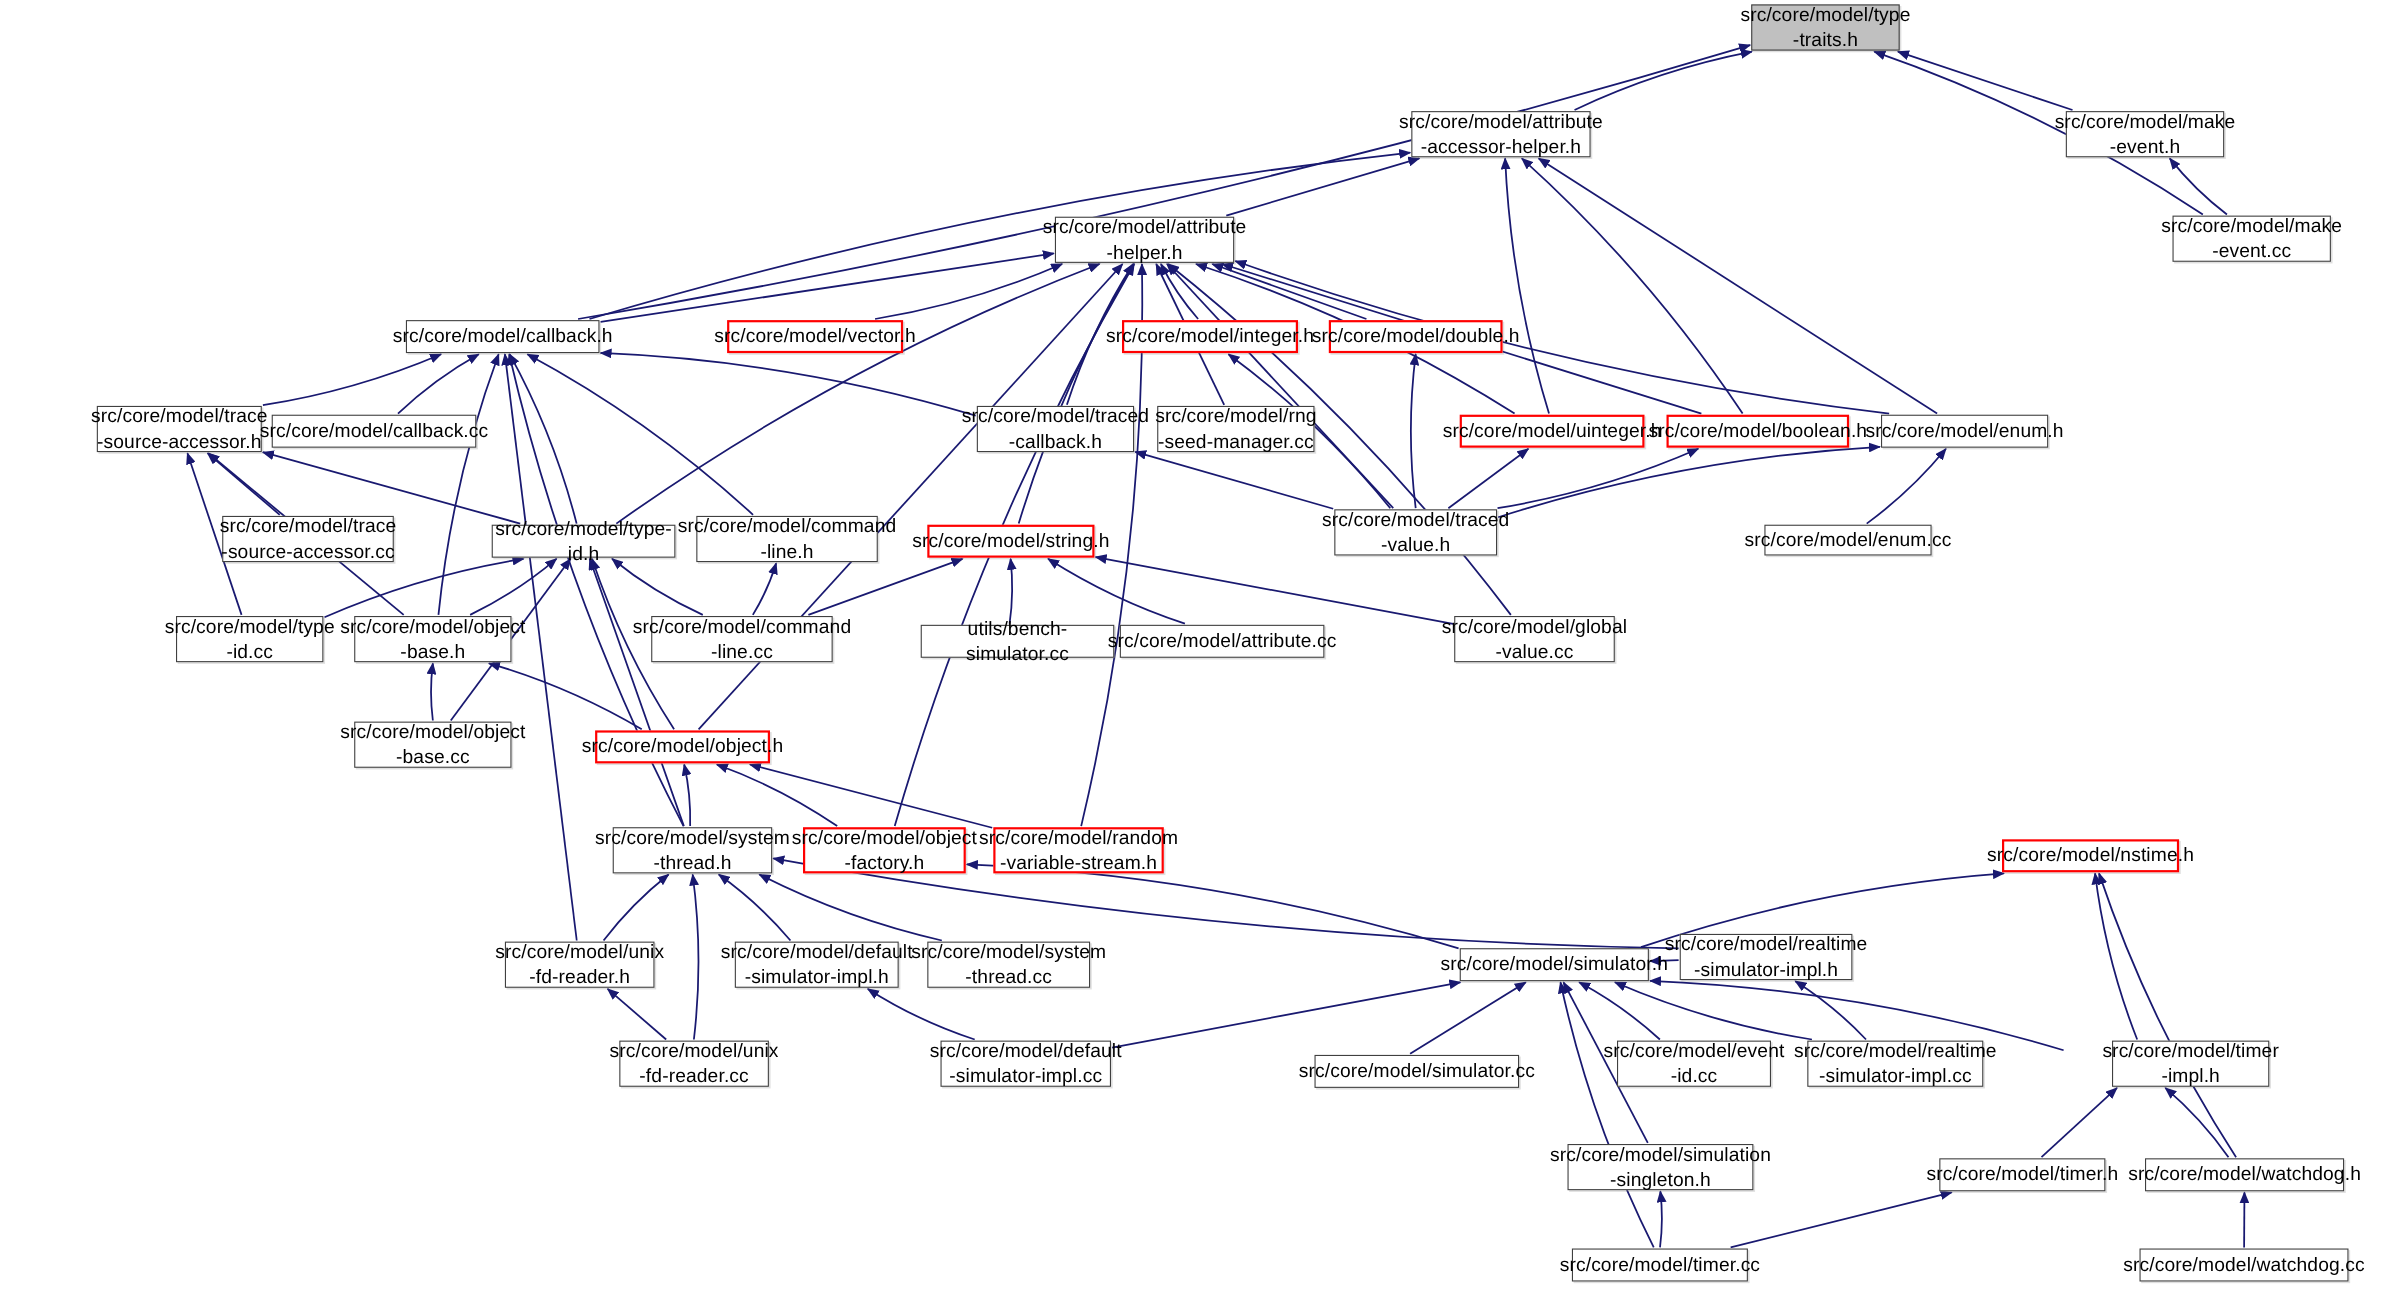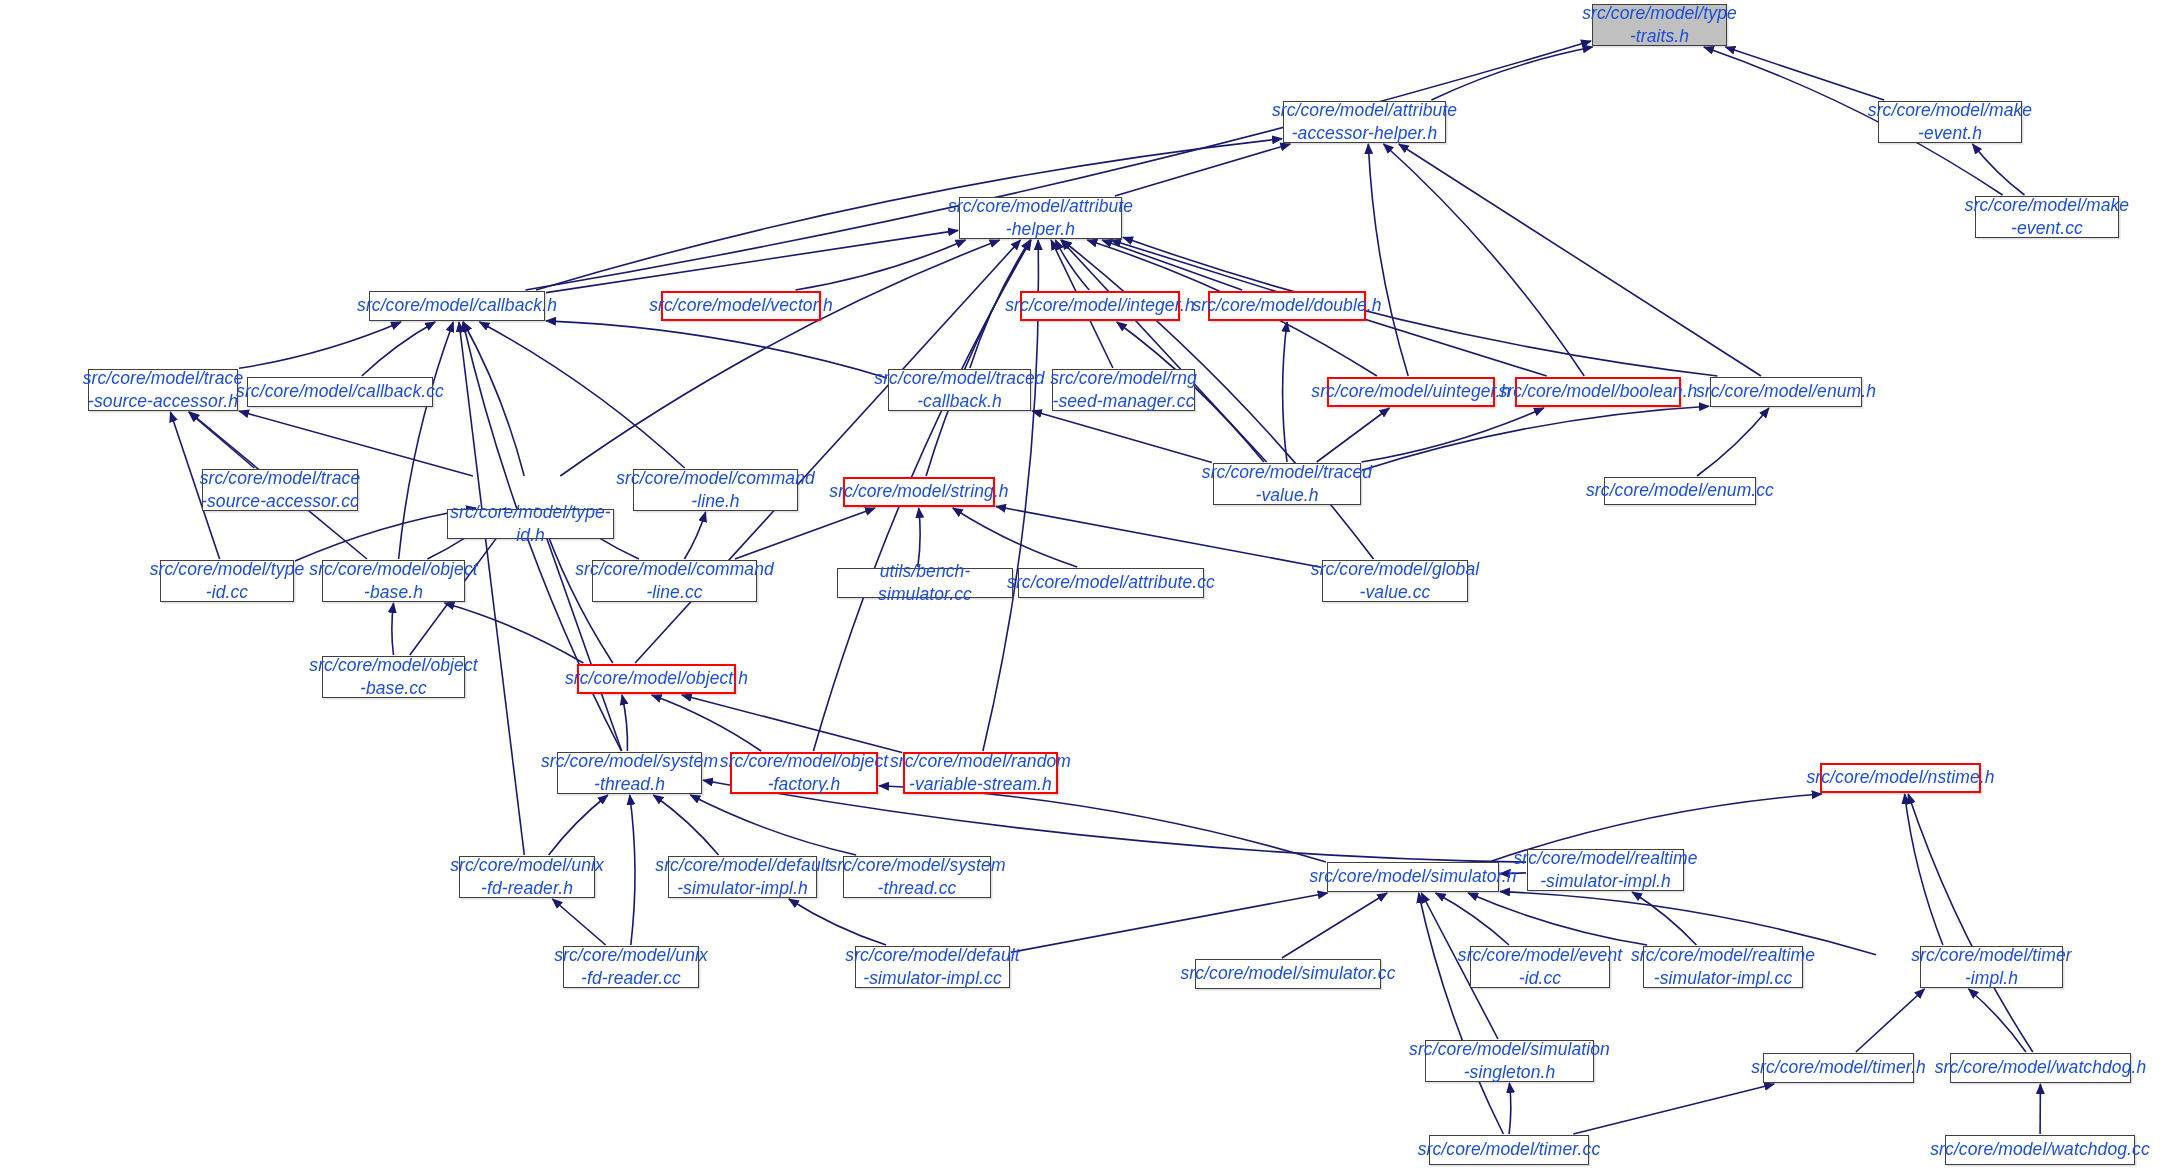--- a/index.html
+++ b/index.html
@@ -15,28 +15,27 @@
   #edges{position:absolute;left:0;top:0;width:2173px;height:1173px;}
   .node{
     position:absolute;
     box-sizing:border-box;
     display:flex;
     align-items:center;
     justify-content:center;
     text-align:center;
     background:#ffffff;
     border:1px solid #404040;
-    color:#1d4ed8;
+    color:#000000;
     font-size:17.5px;
     line-height:1.32;
     letter-spacing:0.1px;
     white-space:pre-line;
     z-index:5;
     box-shadow:1.5px 1.5px 0 0 #55555530;
-    font-style:italic;
   }
   .node.red{border:2px solid #ff0000;}
   .node.root{background:#c0c0c0;border:1px solid #404040;}
 </style>
 </head>
 <body>
 
 <div id="canvas">
   <svg id="edges" xmlns="http://www.w3.org/2000/svg">
     <defs>
@@ -153,40 +152,40 @@
       <div class="node" style="left: 247px; top: 377px; width: 186px; height: 30px;">src/core/model/callback.cc</div>
       <div class="node" style="left: 888px; top: 369px; width: 143px; height: 42px;">src/core/model/traced
 -callback.h</div>
       <div class="node" style="left: 1052px; top: 369px; width: 143px; height: 42px;">src/core/model/rng
 -seed-manager.cc</div>
       <div class="node red" style="left: 1327px; top: 377px; width: 168px; height: 30px;">src/core/model/uinteger.h</div>
       <div class="node red" style="left: 1515px; top: 377px; width: 166px; height: 30px;">src/core/model/boolean.h</div>
       <div class="node" style="left: 1710px; top: 377px; width: 152px; height: 30px;">src/core/model/enum.h</div>
       <div class="node" style="left: 202px; top: 469px; width: 156px; height: 42px;">src/core/model/trace
 -source-accessor.cc</div>
-      <div class="node" style="left: 447px; top: 477px; width: 167px; height: 30px; margin-top: 32px;">src/core/model/type-id.h</div>
+      <div class="node" style="left: 447px; top: 477px; width: 167px; height: 30px;">src/core/model/type-id.h</div>
       <div class="node" style="left: 633px; top: 469px; width: 165px; height: 42px;">src/core/model/command
 -line.h</div>
       <div class="node red" style="left: 843px; top: 477px; width: 152px; height: 30px;">src/core/model/string.h</div>
       <div class="node" style="left: 1213px; top: 463px; width: 148px; height: 42px;">src/core/model/traced
 -value.h</div>
       <div class="node" style="left: 1604px; top: 477px; width: 152px; height: 28px;">src/core/model/enum.cc</div>
       <div class="node" style="left: 160px; top: 560px; width: 134px; height: 42px;">src/core/model/type
 -id.cc</div>
       <div class="node" style="left: 322px; top: 560px; width: 143px; height: 42px;">src/core/model/object
 -base.h</div>
       <div class="node" style="left: 592px; top: 560px; width: 165px; height: 42px;">src/core/model/command
 -line.cc</div>
       <div class="node" style="left: 837px; top: 568px; width: 176px; height: 30px;">utils/bench-simulator.cc</div>
       <div class="node" style="left: 1018px; top: 568px; width: 186px; height: 30px;">src/core/model/attribute.cc</div>
       <div class="node" style="left: 1322px; top: 560px; width: 146px; height: 42px;">src/core/model/global
 -value.cc</div>
       <div class="node" style="left: 322px; top: 656px; width: 143px; height: 42px;">src/core/model/object
 -base.cc</div>
-      <div class="node red" style="left: 541px; top: 664px; width: 159px; height: 30px; margin-left: 36px;">src/core/model/object.h</div>
+      <div class="node red" style="left: 541px; top: 664px; width: 159px; height: 30px;">src/core/model/object.h</div>
       <div class="node" style="left: 557px; top: 752px; width: 145px; height: 42px;">src/core/model/system
 -thread.h</div>
       <div class="node red" style="left: 730px; top: 752px; width: 148px; height: 42px;">src/core/model/object
 -factory.h</div>
       <div class="node red" style="left: 903px; top: 752px; width: 155px; height: 42px;">src/core/model/random
 -variable-stream.h</div>
       <div class="node red" style="left: 1820px; top: 763px; width: 161px; height: 30px;">src/core/model/nstime.h</div>
       <div class="node" style="left: 459px; top: 856px; width: 136px; height: 42px;">src/core/model/unix
 -fd-reader.h</div>
       <div class="node" style="left: 668px; top: 856px; width: 149px; height: 42px;">src/core/model/default

